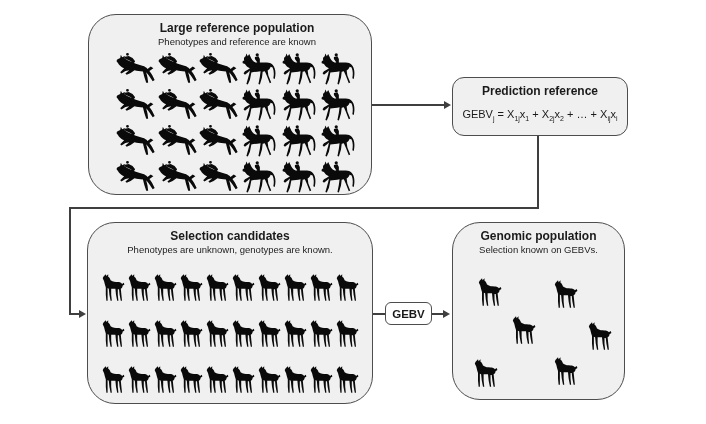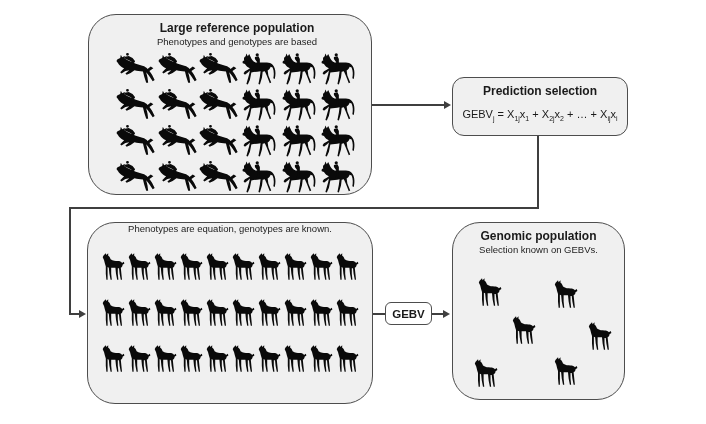--- a/index.html
+++ b/index.html
@@ -77,21 +77,21 @@
       <path d="M15,6 L21,5 L27,8 L31,13 L29,16 L22,12 L15,9 Z"></path>
       <path d="M27,13 L29,18 L26,21 L24,15 Z"></path>
     </symbol>
   </defs>
 </svg>
 
 <div id="canvas">
 
   <div class="box rounded-big" id="reference-box">
     <div class="box-title">Large reference population</div>
-    <div class="box-sub">Phenotypes and genotypes are based</div>
+    <div class="box-sub">Phenotypes and reference are known</div>
     <div class="grid" id="reference-grid">
         <div class="horse-row">
           <svg width="44" height="34" class="silhouette">
             <use href="#sym-jumping-horse"></use>
           </svg>
           <svg width="44" height="34" class="silhouette">
             <use href="#sym-jumping-horse"></use>
           </svg>
           <svg width="44" height="34" class="silhouette">
             <use href="#sym-jumping-horse"></use>
@@ -163,26 +163,27 @@
             <use href="#sym-dressage-horse"></use>
           </svg>
           <svg width="42" height="34" class="silhouette">
             <use href="#sym-dressage-horse"></use>
           </svg>
         </div>
       </div>
   </div>
 
   <div class="box rounded-med" id="prediction-box">
-    <div class="box-title">Prediction selection</div>
+    <div class="box-title">Prediction reference</div>
     <div class="equation">GEBV<sub>j</sub> = X<sub>1j</sub>x<sub>1</sub> + X<sub>2j</sub>x<sub>2</sub> + … + X<sub>ij</sub>x<sub>i</sub></div>
   </div>
 
   <div class="box rounded-big" id="candidates-box">
-    <div class="box-sub">Phenotypes are equation, genotypes are known.</div>
+    <div class="box-title">Selection candidates</div>
+    <div class="box-sub">Phenotypes are unknown, genotypes are known.</div>
     <div class="grid" id="candidates-grid">
         <div class="horse-row">
           <svg width="24" height="37" class="silhouette">
             <use href="#sym-foal"></use>
           </svg>
           <svg width="24" height="37" class="silhouette">
             <use href="#sym-foal"></use>
           </svg>
           <svg width="24" height="37" class="silhouette">
             <use href="#sym-foal"></use>

